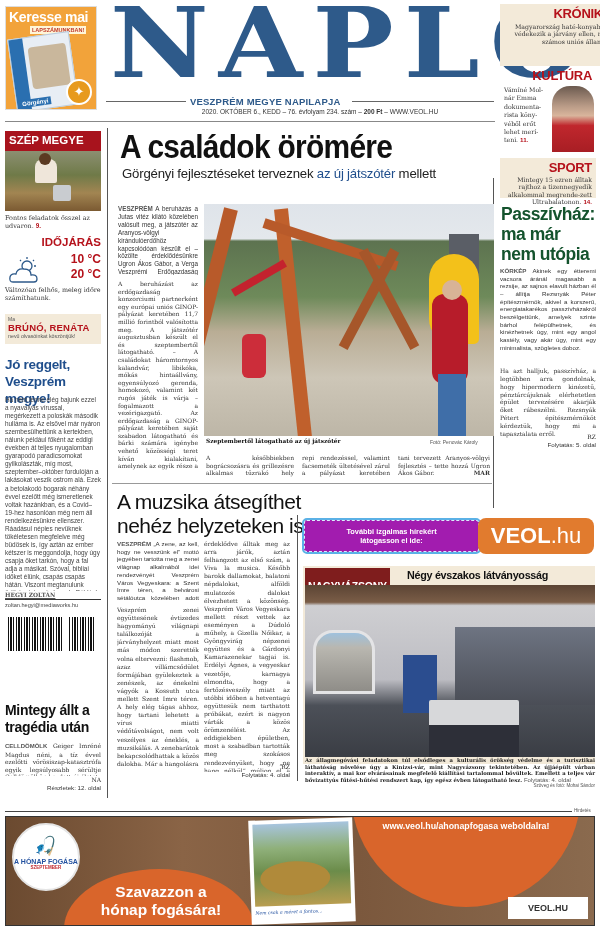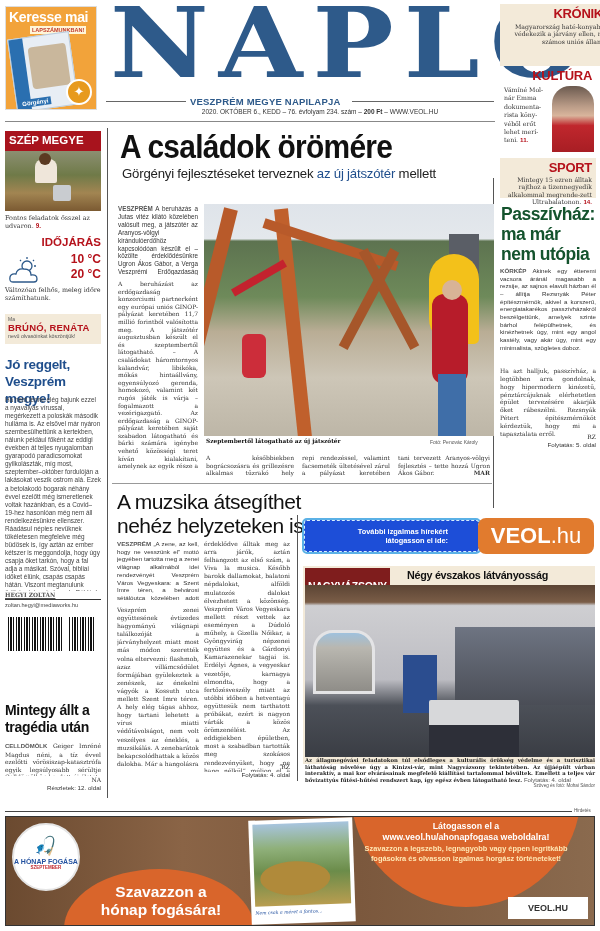--- a/index.html
+++ b/index.html
@@ -153,21 +153,21 @@
 <div class="hr" style="left:112px;top:483px;width:380px;height:1px;background:#999"></div>
 
 <div class="abs" style="left:117px;top:490px;width:190px;font:21px 'Liberation Sans',sans-serif;line-height:24px;color:#111;letter-spacing:-.5px">A muzsika átsegíthet nehéz helyzeteken is</div>
 <div class="abs body-sans" style="left:117px;top:540px;width:82px;height:60px;font-size:6.2px;line-height:7.7px"><span class="dateline">VESZPRÉM</span> <span>„A zene, az kell, hogy ne vesszünk el” mottó jegyében tartotta meg a zenei világnap alkalmából idei rendezvényét Veszprém Város Vegyeskara: a Szent Imre téren, a belvárosi sétálóutca közelében adott műsort más csoportokkal együtt, és velük énekeltek az arra sétálók is.</span></div>
 <div class="abs body-txt" style="left:117px;top:606px;width:82px;height:172px;line-height:8.1px">Veszprém zenei együttesének évtizedes hagyományú világnapi találkozóját a járványhelyzet miatt most más módon szerették volna eltervezni: flashmob, azaz villámcsődület formájában gyülekeztek a zenészek, az énekelni vágyók a Kossuth utca mellett Szent Imre téren. A hely elég tágas ahhoz, hogy tartani lehetett a vírus miatti védőtávolságot, nem volt veszélyes az éneklés, a muzsikálás. A zenebarátok bekapcsolódhattak a közös dalokba. Már a hangolásra</div>
 <div class="abs body-txt" style="left:204px;top:540px;width:86px;height:232px;line-height:8.1px">érdeklődve álltak meg az arra járók, aztán felhangzott az első szám, a Viva la musica. Később barokk dallamokat, balatoni népdalokat, alföldi mulatozós dalokat élvezhetett a közönség. Veszprém Város Vegyeskara mellett részt vettek az eseményen a Dúdoló műhely, a Gizella Nőikar, a Gyöngyvirág népzenei együttes és a Gárdonyi Kamarazenekar tagjai is. Erdélyi Ágnes, a vegyeskar vezetője, karnagya elmondta, hogy a fertőzésveszély miatt az utóbbi időben a hetventagú együttesük nem tarthatott próbákat, ezért is nagyon várták a közös örömzenélést. Az eddigiekben épületben, most a szabadban tartották meg szokásos rendezvényüket, hogy „ne hang nélkül” múljon el a világnap. Így mentették meg idén ezt a szép hagyományt.</div>
 <div class="abs" style="left:204px;top:763px;width:86px;text-align:right;font:6px 'DejaVu Serif',serif">RZ</div>
 <div class="abs" style="left:204px;top:771px;width:86px;text-align:right;font:6.2px 'Liberation Sans',sans-serif;color:#333">Folytatás: 4. oldal</div>
 <div class="vr" style="left:297px;top:515px;width:1px;height:266px"></div>
 
-<div class="abs" style="left:304px;top:520px;width:175px;height:32px;background:#1d4ed8;border:1px dashed #d7eefc;outline:2px solid #5bb1e6;border-radius:3px;display:flex;align-items:center;justify-content:center;text-align:right;color:#fff;font:bold 7.4px 'Liberation Sans',sans-serif;line-height:9px;padding:0 30px">További izgalmas hírekért látogasson el ide:</div>
+<div class="abs" style="left:304px;top:520px;width:175px;height:32px;background:#a21caf;border:1px dashed #d7eefc;outline:2px solid #5bb1e6;border-radius:3px;display:flex;align-items:center;justify-content:center;text-align:center;color:#fff;font:bold 7.4px 'Liberation Sans',sans-serif;line-height:9px;padding:0 30px">További izgalmas hírekért látogasson el ide:</div>
 <div class="abs" style="left:478px;top:518px;width:116px;height:36px;background:#e17b2e;border-radius:8px;color:#fff;text-align:center;font:22px 'Liberation Sans',sans-serif;line-height:36px"><b>VEOL</b><span>.hu</span></div>
 
 <div class="abs box-beige" style="left:303px;top:566px;width:292px;height:198px"></div>
 <div class="abs" style="left:305px;top:568px;background:#7f1d1d;color:#fff;font:bold 10.5px 'Liberation Sans',sans-serif;padding:12px 3px;letter-spacing:-.2px">NAGYVÁZSONY</div>
 <div class="abs" style="left:407px;top:569px;font:bold 10.8px 'Liberation Sans',sans-serif;color:#111;letter-spacing:-.3px">Négy évszakos látványosság</div>
 <div class="abs photo" style="left:305px;top:585px;width:290px;height:172px;background:linear-gradient(180deg,#5b4434 0,#7a5d47 10%,#cfcfd2 12%,#bcbcc2 55%,#4c5058 70%,#3a3d44 100%)">
   <div style="position:absolute;left:8px;top:45px;width:62px;height:64px;background:linear-gradient(180deg,#9fc1dd 0,#b9b7b0 25%,#8f8d88 100%);border-radius:20px 20px 0 0;border:3px solid #e4e4e6"></div>
   <div style="position:absolute;left:98px;top:70px;width:34px;height:58px;background:#2b4d8f"></div>
   <div style="position:absolute;left:150px;top:42px;width:140px;height:78px;background:linear-gradient(180deg,#6e7482,#4a4d56)"></div>
   <div style="position:absolute;left:124px;top:115px;width:90px;height:36px;background:#d7d8da;border-radius:2px"></div>
@@ -186,18 +186,16 @@
   <div style="position:absolute;left:58px;top:52px;width:190px;height:120px;border-radius:50%;background:#d9652b"></div>
   <div style="position:absolute;left:90px;top:66px;width:130px;text-align:center;color:#fff;font:bold 15.5px 'Liberation Sans',sans-serif;line-height:18px">Szavazzon a hónap fogására!</div>
   <div style="position:absolute;left:244px;top:2px;width:104px;height:104px;background:#fff;transform:rotate(-2deg);padding:4px">
     <div style="width:96px;height:82px;background:linear-gradient(180deg,#a7c4de 0,#8fb07a 30%,#6b8c4a 60%,#b89d50 100%);position:relative">
       <div style="position:absolute;left:6px;top:38px;width:70px;height:34px;border-radius:50%;background:#b08a3a"></div>
     </div>
     <div style="font:italic 4.6px 'DejaVu Serif',serif;color:#2452a0;margin-top:4px">Nem csak a méret a fontos...</div>
   </div>
   <div style="position:absolute;left:345px;top:-40px;width:230px;height:130px;border-radius:0 0 115px 115px;background:#d9652b"></div>
   <div style="position:absolute;left:345px;top:4px;width:230px;text-align:center;color:#fff;font:bold 8.8px 'Liberation Sans',sans-serif;line-height:11px">
-    <div>Látogasson el a</div>
     <div>www.veol.hu/ahonapfogasa weboldalra!</div>
-    <div style="font-size:7.4px;line-height:10px;color:#ffe7b3;margin-top:1px">Szavazzon a legszebb, legnagyobb vagy éppen legritkább fogásokra és olvasson izgalmas horgász történeteket!</div>
   </div>
   <div style="position:absolute;right:6px;bottom:6px;width:80px;height:22px;background:#fff;text-align:center;font:bold 9px 'Liberation Sans',sans-serif;line-height:22px;color:#333">VEOL.HU</div>
 </div>
 
 </body></html>

